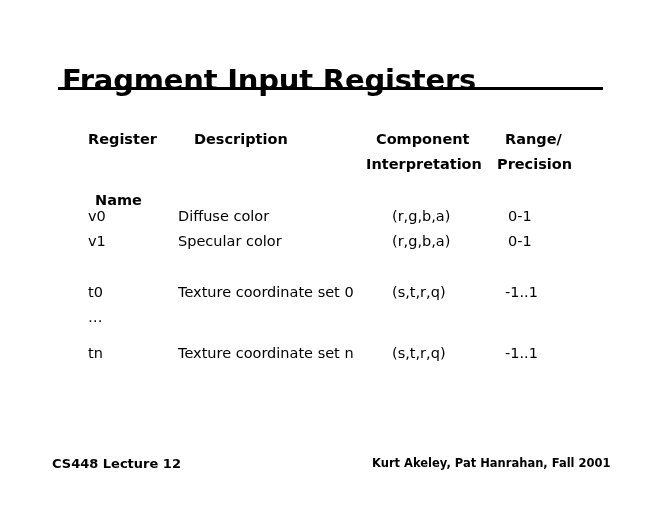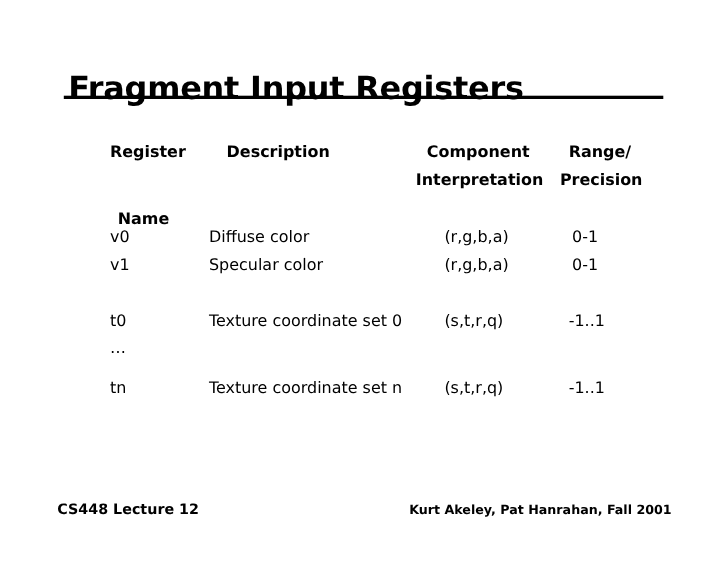--- a/index.html
+++ b/index.html
@@ -40,21 +40,21 @@
     left: 58px;
     top: 87px;
     width: 545px;
     height: 3px;
     background: #000000;
   }
 
   
   .reg-table {
     position: absolute;
-    left: 12px;
+    left: 0;
     top: 129px;
     width: 537px;
   }
 
   .row {
     position: relative;
     height: 25px;
   }
 
   .cell {

